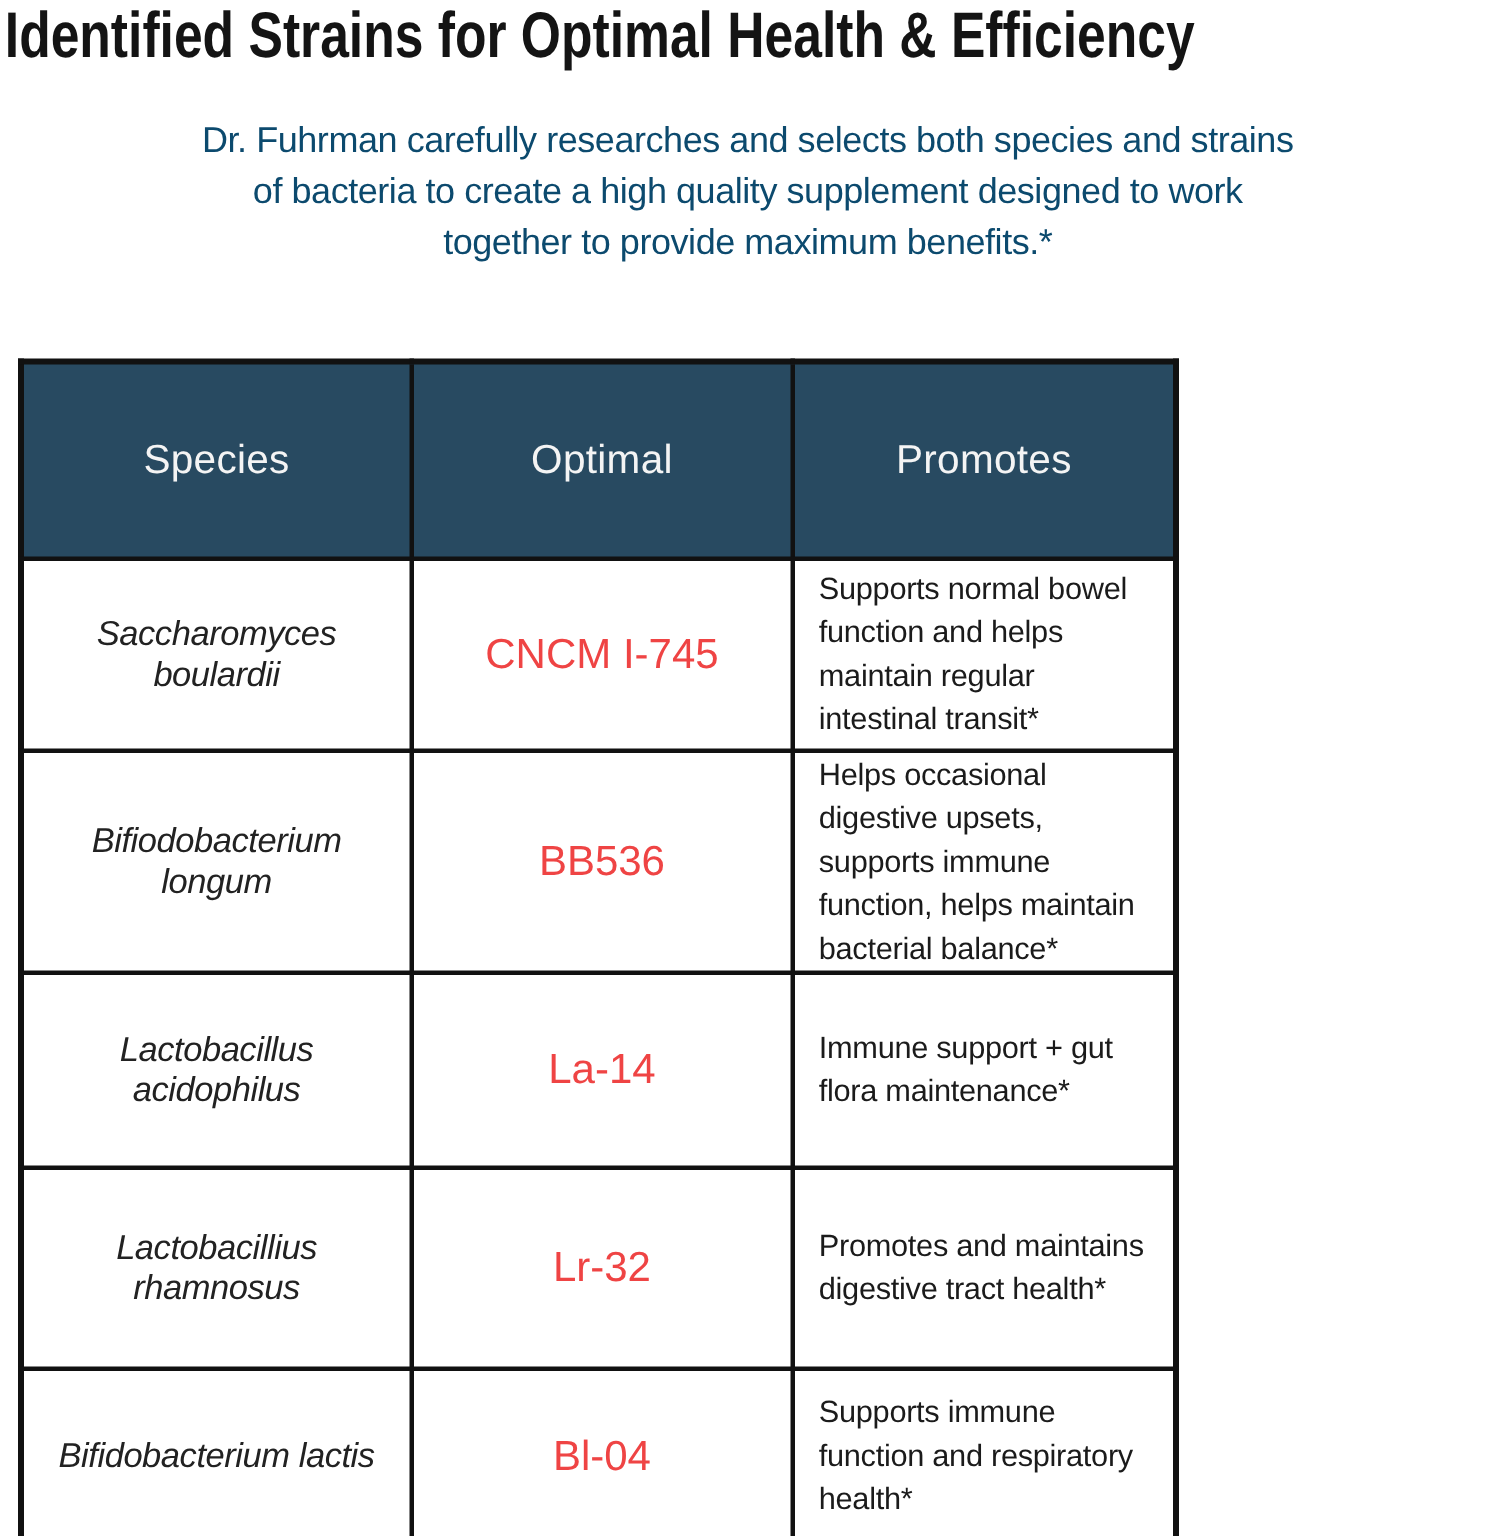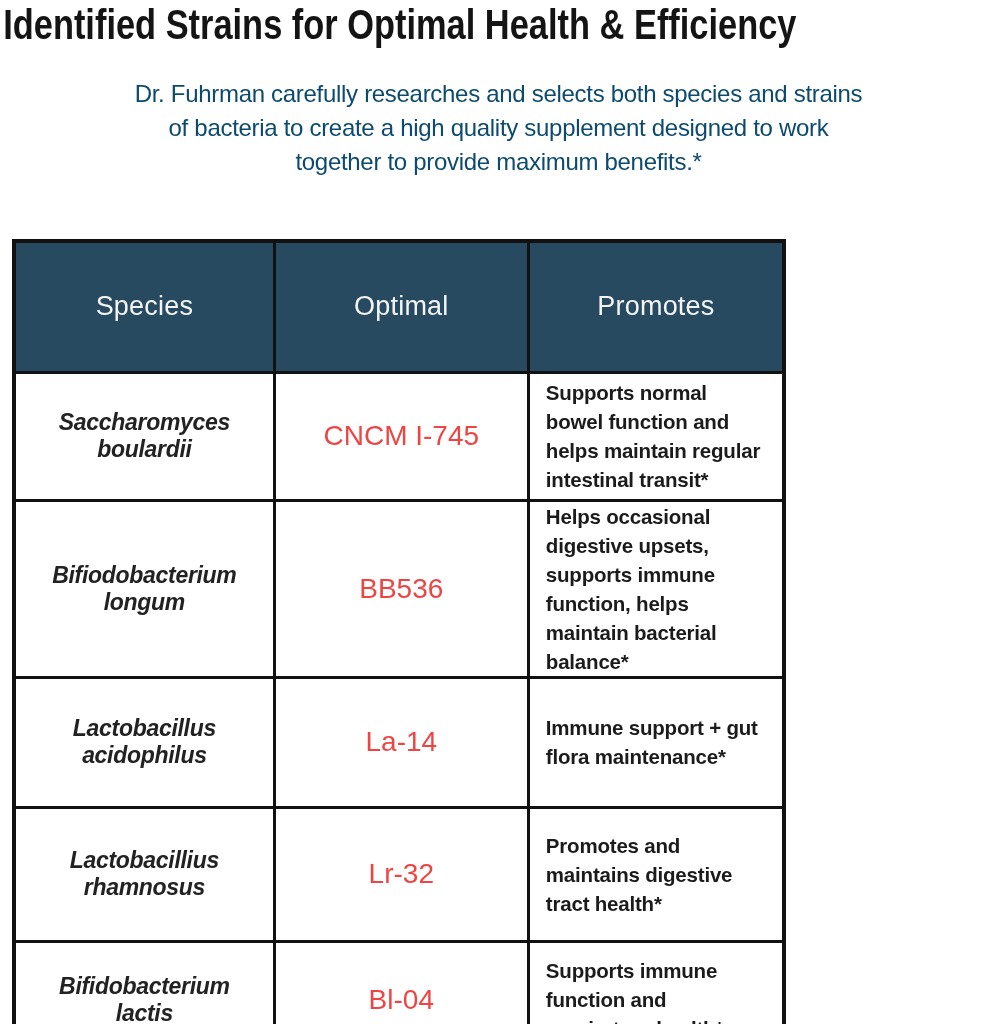--- a/index.html
+++ b/index.html
@@ -71,36 +71,34 @@
   .col-strain  { width: 33.0%; }
   .col-supports{ width: 33.2%; }
 
   td.species-cell {
     text-align: center;
     font-style: italic;
     font-size: 23px;
     letter-spacing: -0.3px;
     color: #222222;
     padding: 0 14px;
-    font-weight: bold;
   }
   td.strain-cell {
     text-align: center;
     font-size: 28px;
     color: #ef4444;
     padding: 0 10px;
   }
   td.supports-cell {
     text-align: left;
     font-size: 20.5px;
     line-height: 29px;
     color: #1b1b1b;
     letter-spacing: -0.2px;
     padding: 0 14px 0 16px;
-    font-weight: bold;
   }
   tr.row-0 { height: 128px; }
   tr.row-1 { height: 132px; }
   tr.row-2 { height: 130px; }
   tr.row-3 { height: 134px; }
   tr.row-4 { height: 118px; }
 </style>
 </head>
 <body>
 

